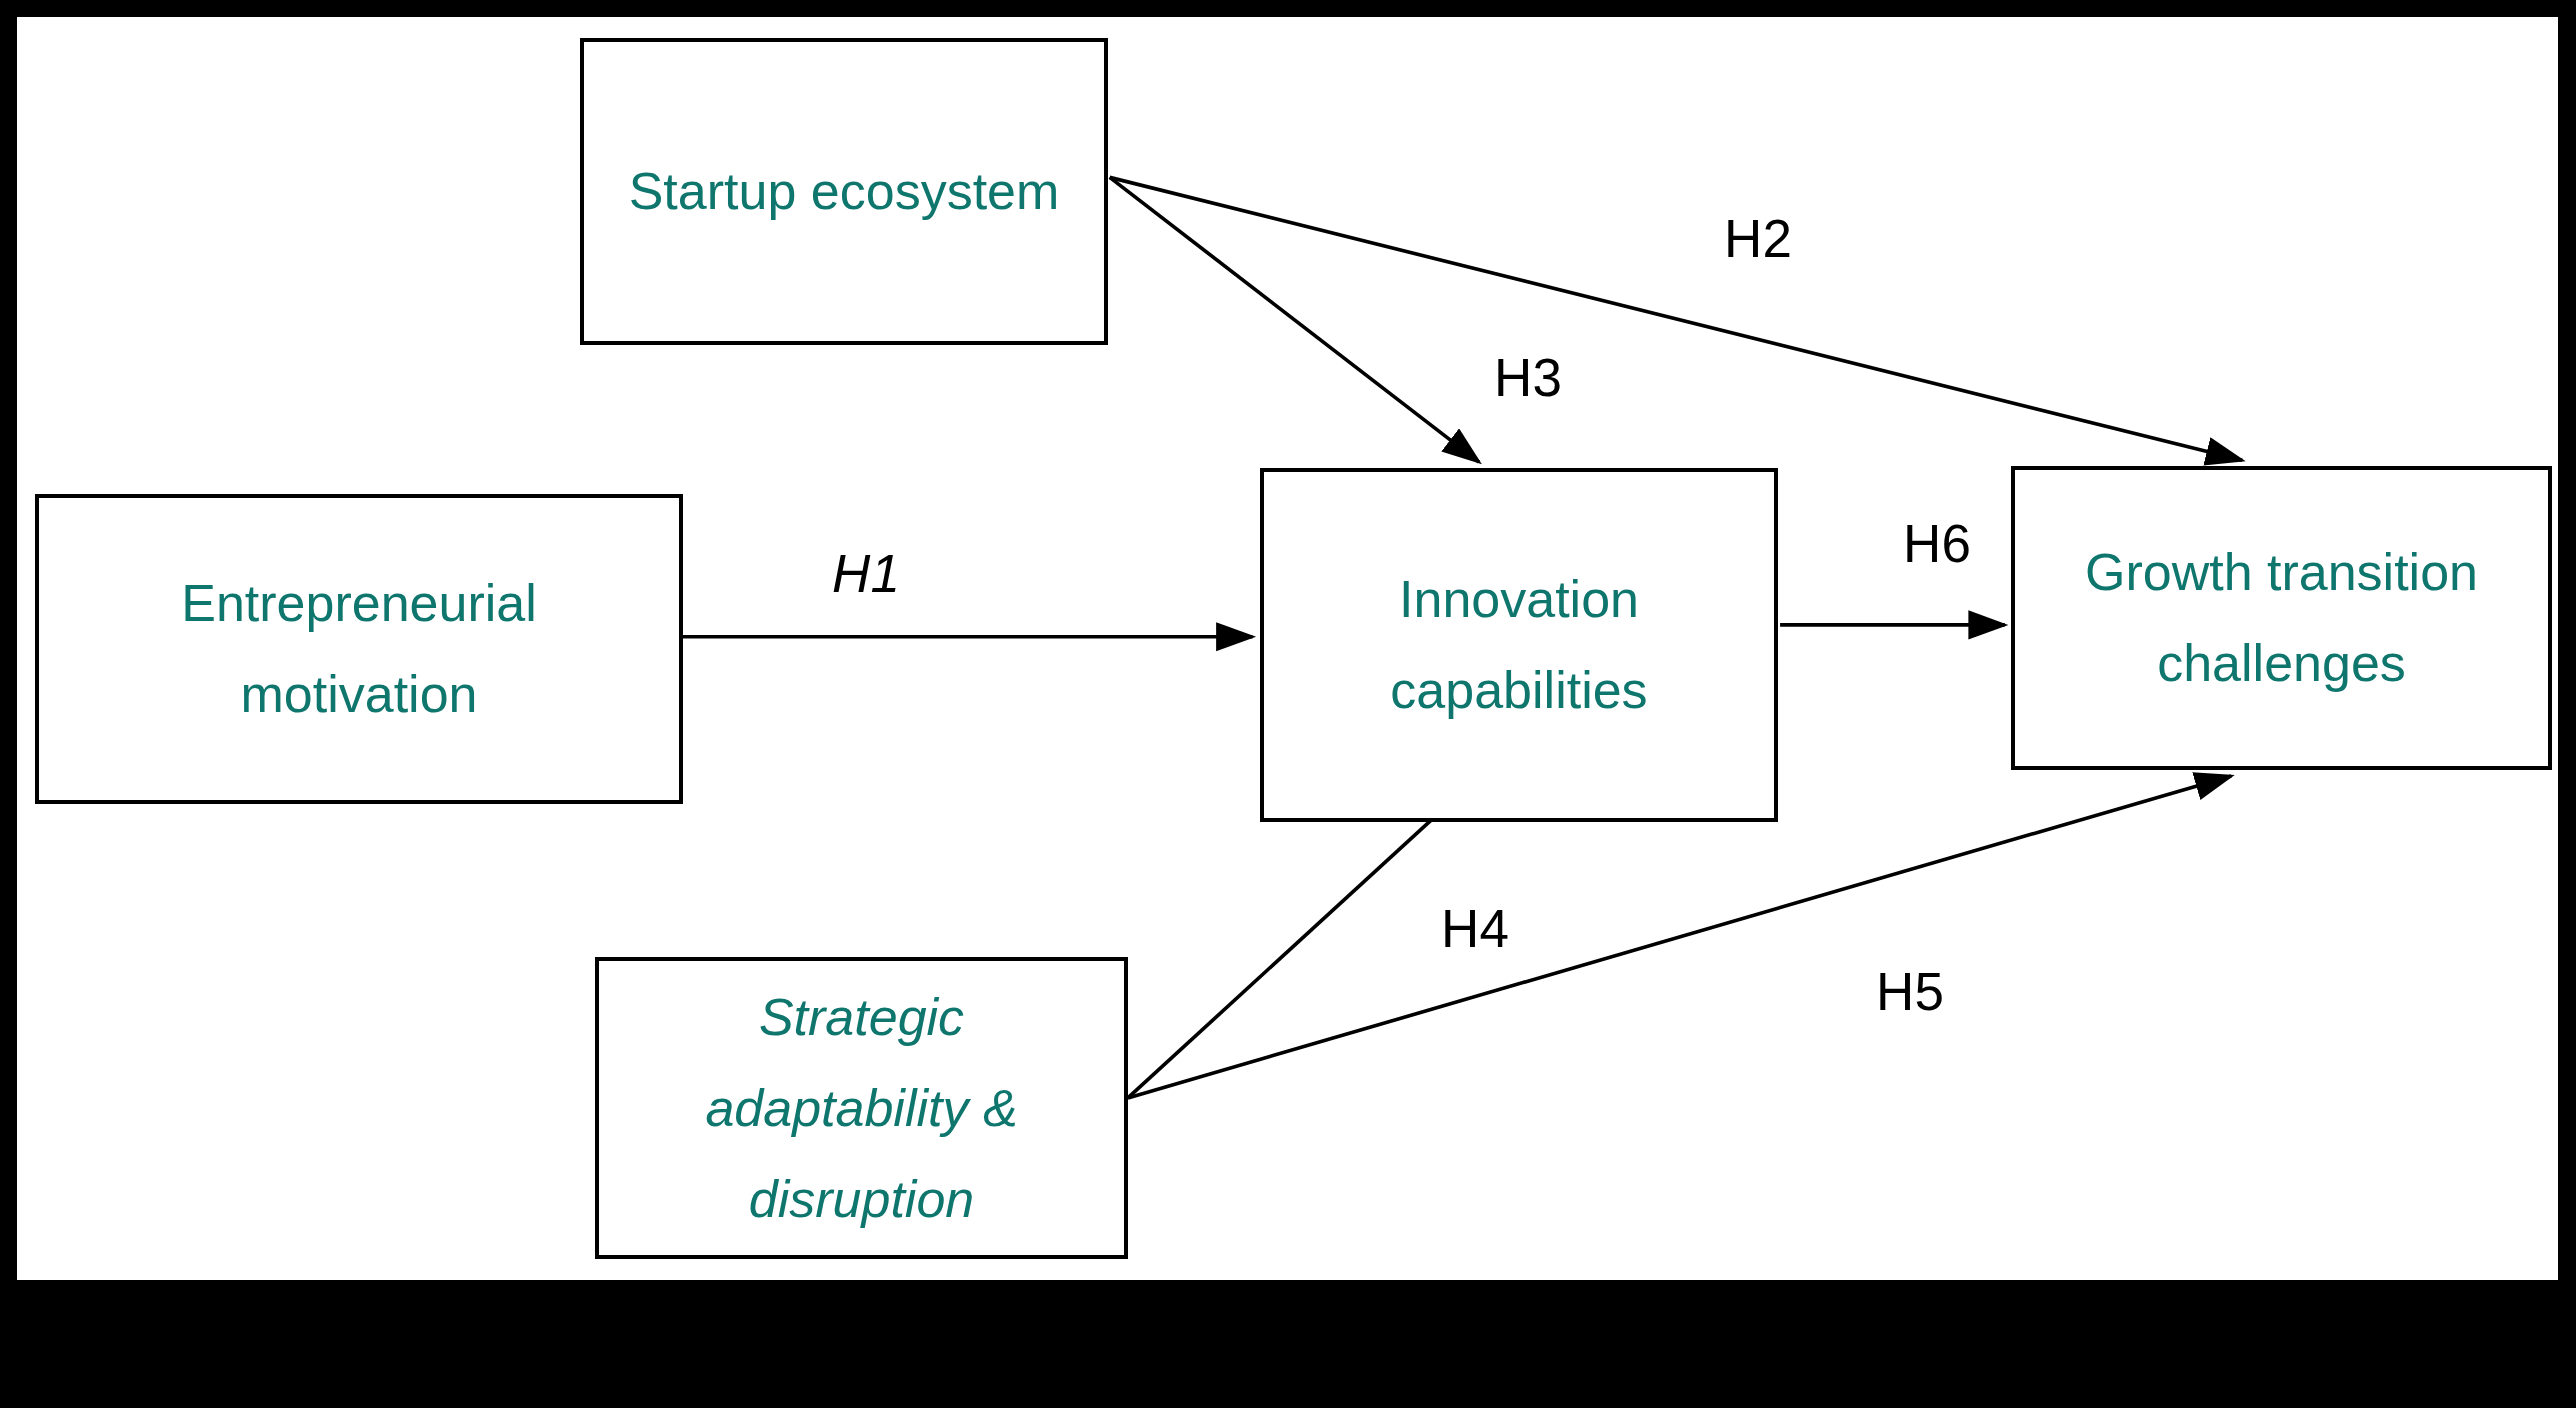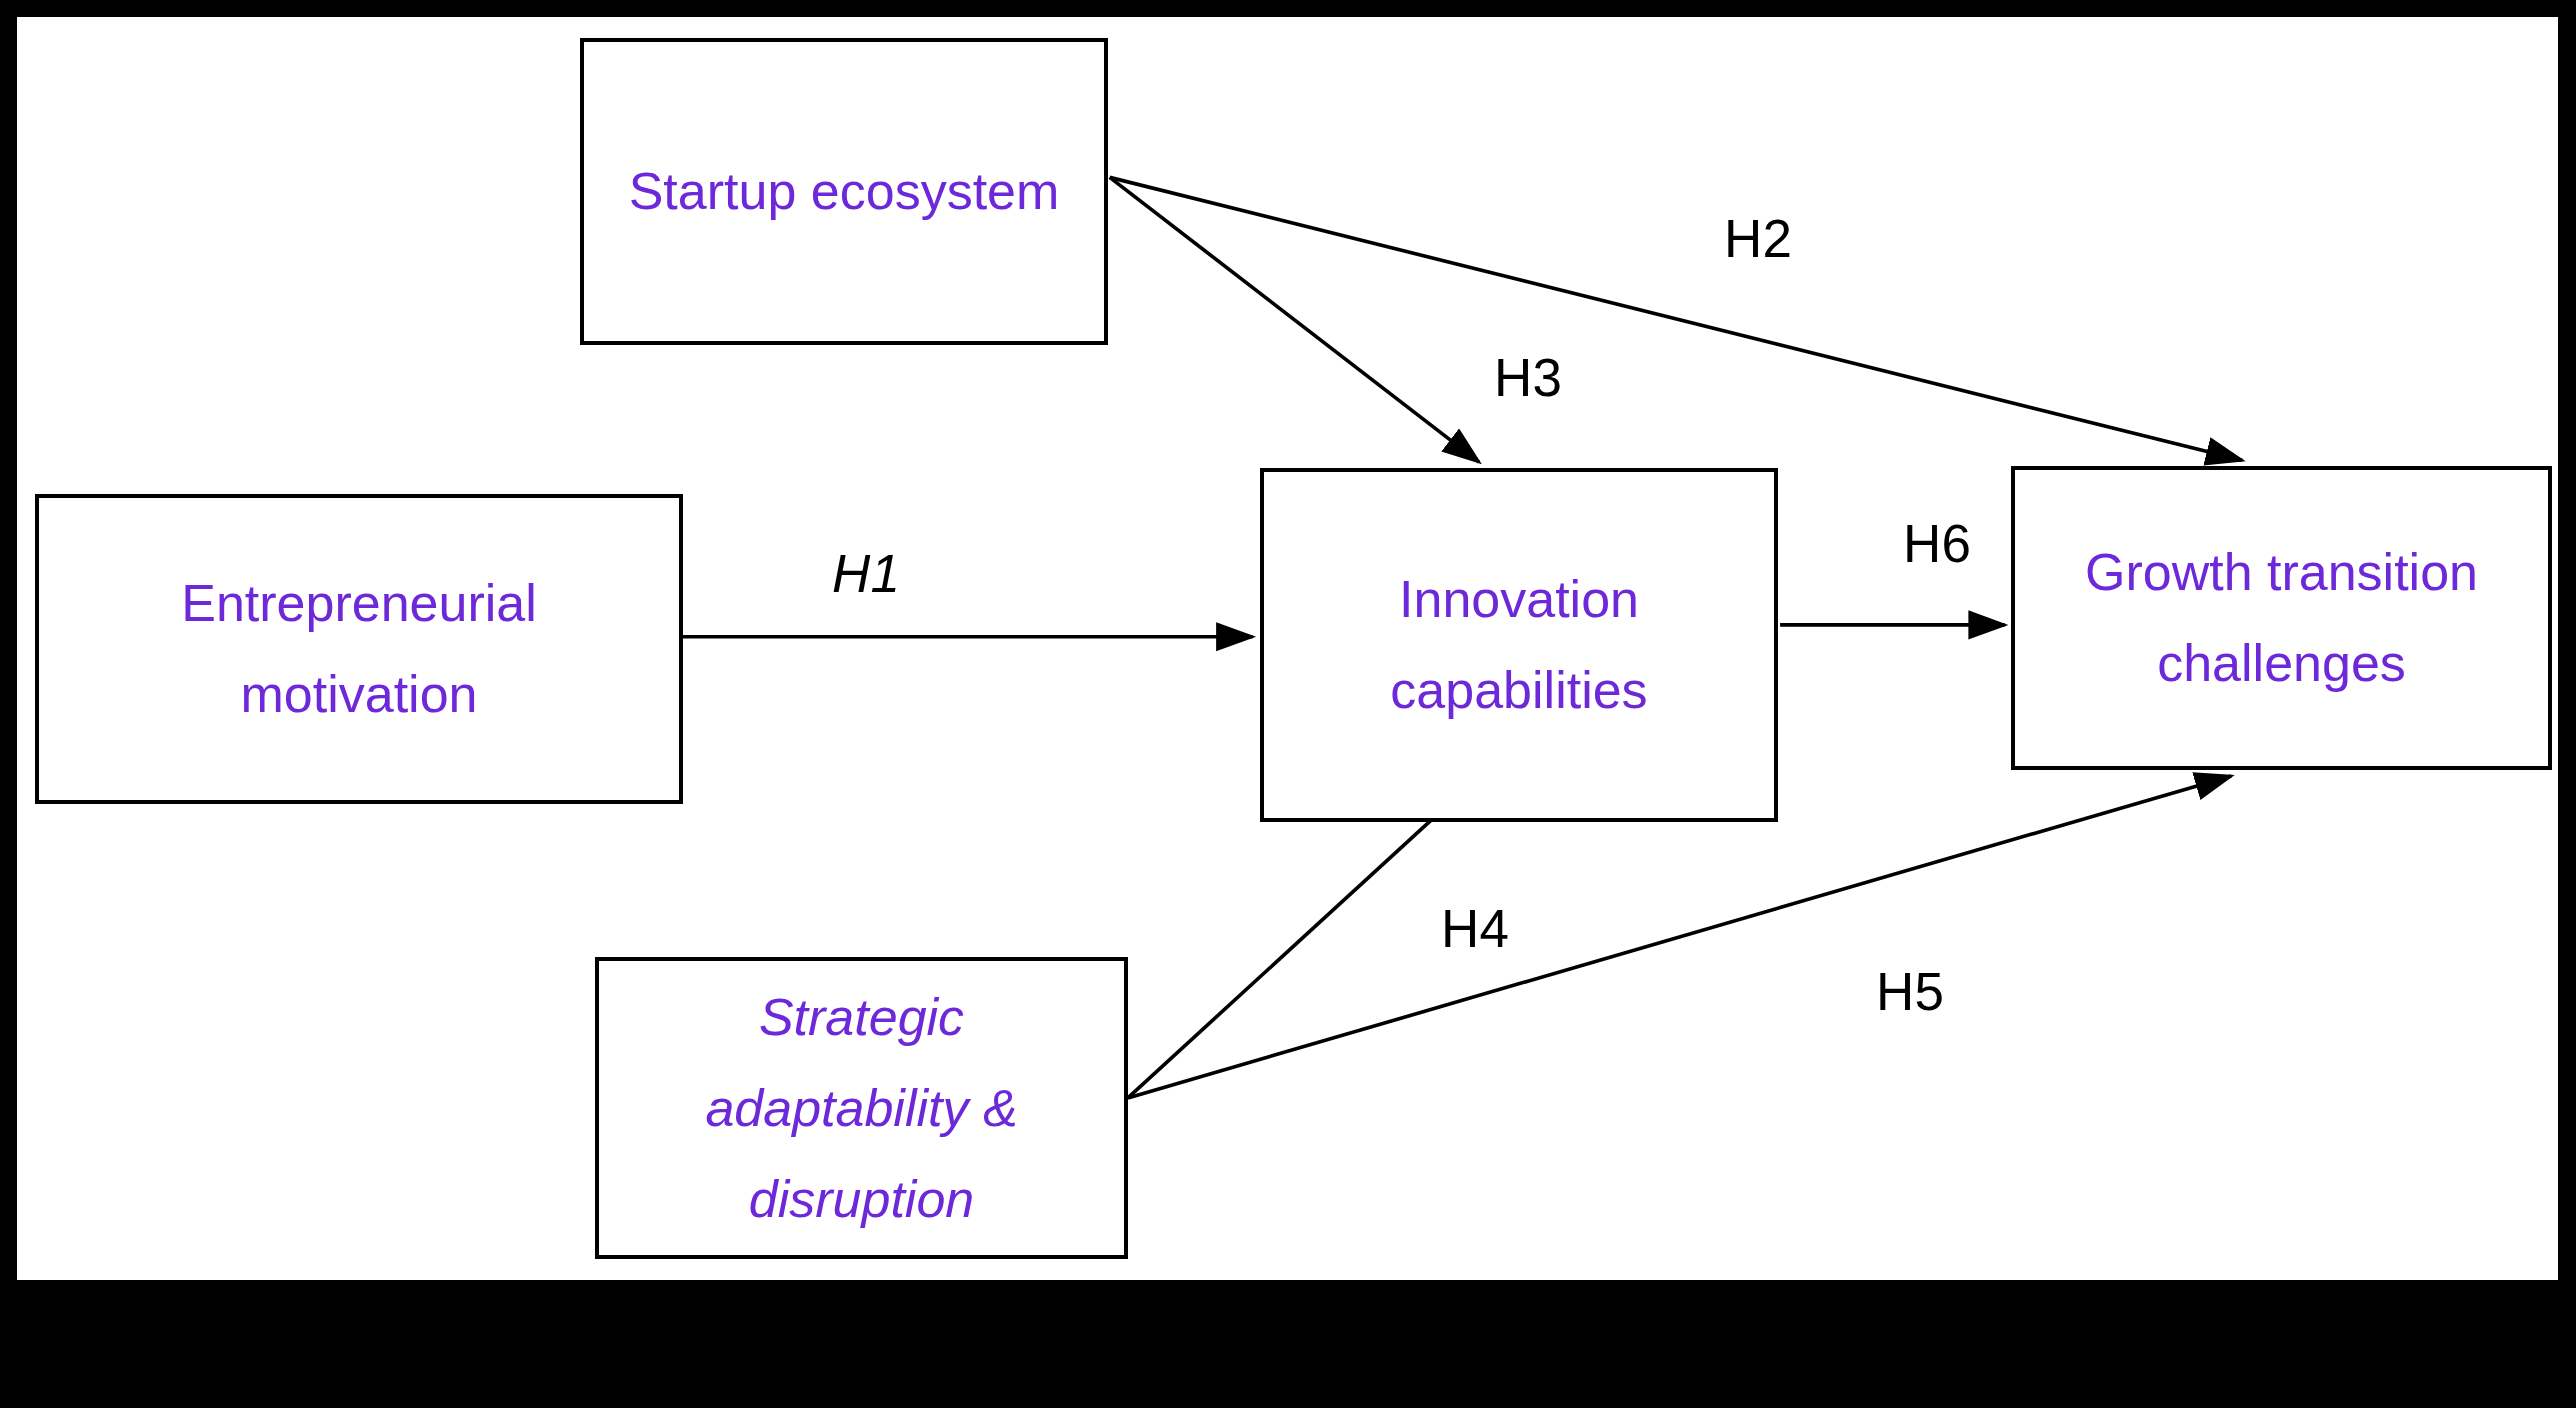--- a/index.html
+++ b/index.html
@@ -26,21 +26,21 @@
     background: #ffffff;
     border: 4.5px solid #000000;
     display: flex;
     align-items: center;
     justify-content: center;
     text-align: center;
   }
   .node .label {
     font-size: 52px;
     line-height: 91px;
-    color: #6d28d9;
+    color: #0f766e;
   }
   #node-startup            { left: 580px;  top: 38px;   width: 528px; height: 307px; }
   #node-entrepreneurial    { left: 35px;   top: 494px;  width: 648px; height: 310px; }
   #node-innovation         { left: 1260px; top: 468px;  width: 518px; height: 354px; }
   #node-growth             { left: 2011px; top: 466px;  width: 541px; height: 304px; }
   #node-strategic          { left: 595px;  top: 957px; width: 533px; height: 302px; font-style: italic; }
   #node-startup .label         { max-width: 473px; }
   #node-entrepreneurial .label { max-width: 428px; }
   #node-innovation .label      { max-width: 382px; }
   #node-growth .label          { max-width: 473px; }

